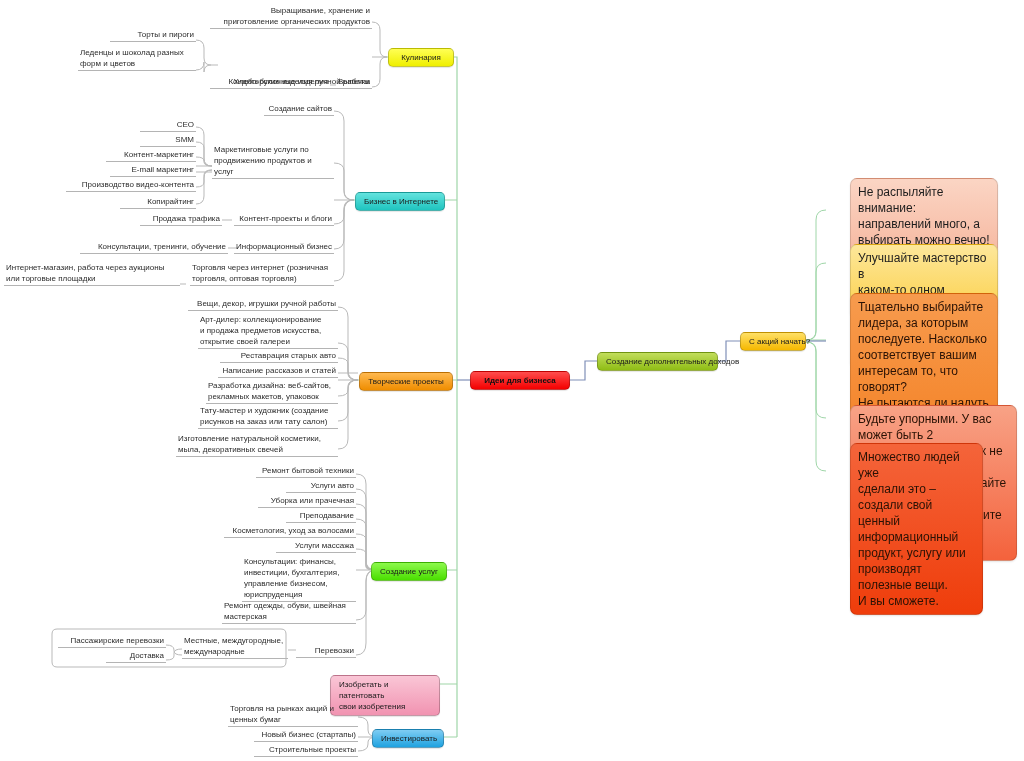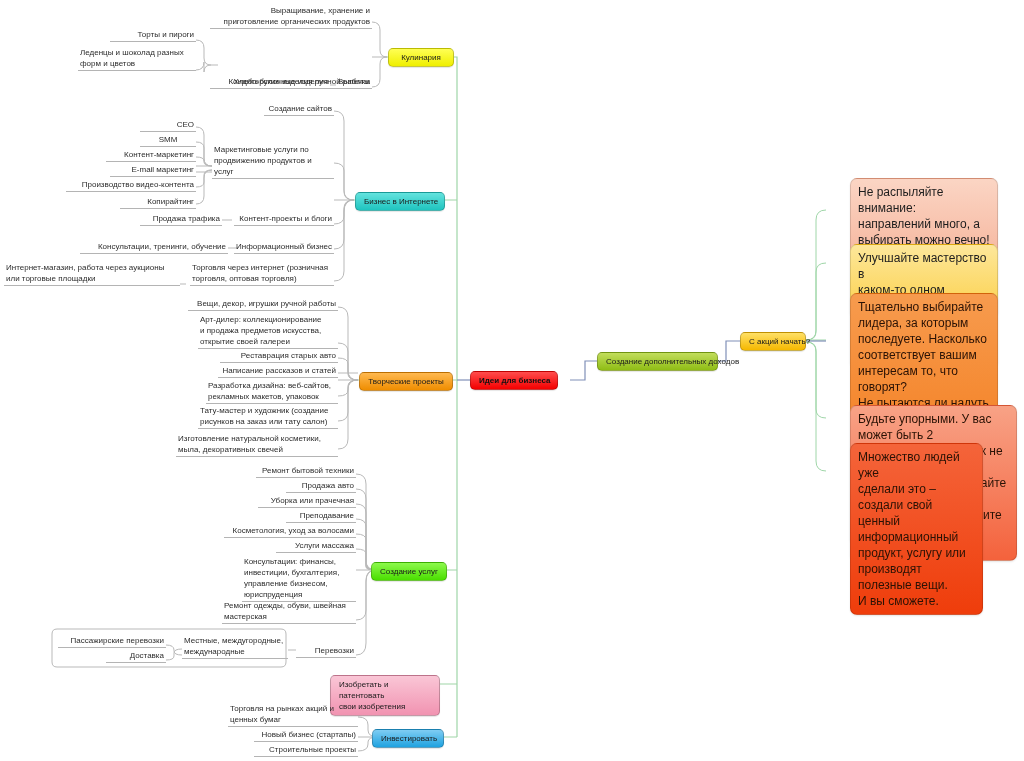--- a/index.html
+++ b/index.html
@@ -160,21 +160,21 @@
 
   <div class="leaf r" style="left:264px; top:103px; width:70px;">Создание сайтов</div>
   <div class="leaf l" style="left:212px; top:144px; width:122px;">Маркетинговые услуги по
 продвижению продуктов и услуг</div>
   <div class="leaf r" style="left:234px; top:213px; width:100px;">Контент-проекты и блоги</div>
   <div class="leaf r" style="left:234px; top:241px; width:100px;">Информационный бизнес</div>
   <div class="leaf l" style="left:190px; top:262px; width:144px;">Торговля через интернет (розничная
 торговля, оптовая торговля)</div>
 
   <div class="leaf r" style="left:140px; top:119px; width:56px;">CEO</div>
-  <div class="leaf r" style="left:140px; top:134px; width:56px;text-align:center;">SMM</div>
+  <div class="leaf r" style="left:140px; top:134px; width:56px;">SMM</div>
   <div class="leaf r" style="left:106px; top:149px; width:90px;">Контент-маркетинг</div>
   <div class="leaf r" style="left:110px; top:164px; width:86px;">E-mail маркетинг</div>
   <div class="leaf r" style="left:66px; top:179px; width:130px;">Производство видео-контента</div>
   <div class="leaf r" style="left:120px; top:196px; width:76px;">Копирайтинг</div>
 
   <div class="leaf r" style="left:140px; top:213px; width:82px;">Продажа трафика</div>
   <div class="leaf r" style="left:80px; top:241px; width:148px;">Консультации, тренинги, обучение</div>
   <div class="leaf l" style="left:4px; top:262px; width:176px;">Интернет-магазин, работа через аукционы
 или торговые площадки</div>
 
@@ -189,21 +189,21 @@
   <div class="leaf l" style="left:206px; top:380px; width:132px;">Разработка дизайна: веб-сайтов,
 рекламных макетов, упаковок</div>
   <div class="leaf l" style="left:198px; top:405px; width:140px;">Тату-мастер и художник (создание
 рисунков на заказ или тату салон)</div>
   <div class="leaf l" style="left:176px; top:433px; width:162px;">Изготовление натуральной косметики,
 мыла, декоративных свечей</div>
 
   <div class="pill" style="left:359px; top:372px; width:94px; background:linear-gradient(#ffb950,#ef8d00);">Творческие проекты</div>
 
   <div class="leaf r" style="left:256px; top:465px; width:100px;">Ремонт бытовой техники</div>
-  <div class="leaf r" style="left:286px; top:480px; width:70px;">Продажа авто</div>
+  <div class="leaf r" style="left:286px; top:480px; width:70px;">Услуги авто</div>
   <div class="leaf r" style="left:258px; top:495px; width:98px;">Уборка или прачечная</div>
   <div class="leaf r" style="left:286px; top:510px; width:70px;">Преподавание</div>
   <div class="leaf r" style="left:224px; top:525px; width:132px;">Косметология, уход за волосами</div>
   <div class="leaf r" style="left:276px; top:540px; width:80px;">Услуги массажа</div>
   <div class="leaf l" style="left:222px; top:600px; width:134px;">Ремонт одежды, обуви, швейная
 мастерская</div>
   <div class="leaf l" style="left:242px; top:556px; width:114px;">Консультации: финансы,
 инвестиции, бухгалтерия,
 управление бизнесом,
 юриспруденция</div>
@@ -219,21 +219,21 @@
   <div class="pill" style="left:330px; top:675px; width:110px; white-space:pre-line; text-align:left; background:linear-gradient(#fac6d6,#f193b1);">Изобретать и патентовать
 свои изобретения</div>
 
   <div class="leaf l" style="left:228px; top:703px; width:130px;">Торговля на рынках акций и
 ценных бумаг</div>
   <div class="leaf r" style="left:254px; top:729px; width:104px;">Новый бизнес (стартапы)</div>
   <div class="leaf r" style="left:254px; top:744px; width:104px;">Строительные проекты</div>
 
   <div class="pill" style="left:372px; top:729px; width:72px; background:linear-gradient(#7fcdf3,#1fa2e0);">Инвестировать</div>
 
-  <div class="pill central" style="left:470px; top:371px; width:88px; background:linear-gradient(#ff4d4d,#f40000);">Идеи для бизнеса</div>
+  <div class="pill central" style="left:470px; top:371px; width:100px; background:linear-gradient(#ff4d4d,#f40000);">Идеи для бизнеса</div>
 
   <div class="pill" style="left:597px; top:352px; width:121px; background:linear-gradient(#c2dd5c,#8fbd15);">Создание дополнительных доходов</div>
 
   <div class="pill" style="left:740px; top:332px; width:66px; background:linear-gradient(#ffe066,#f5b800);">С акций начать?</div>
 
   <div class="card" style="left:850px; top:178px; width:148px; background:linear-gradient(#fbd5c4,#f2a184);">Не распыляйте внимание:
 направлений много, а
 выбирать можно вечно!
 Спросите себя, к чему вас
 тянет, что получается

